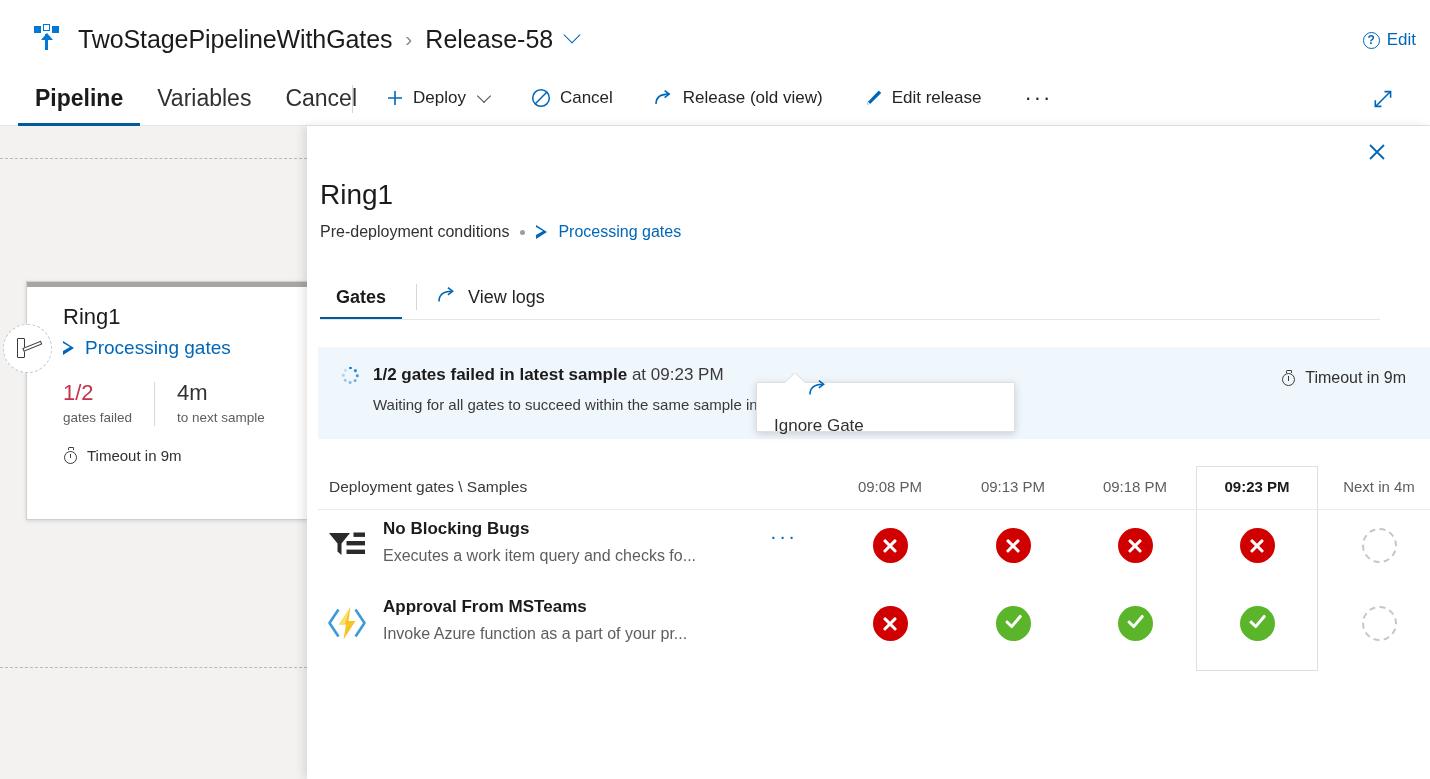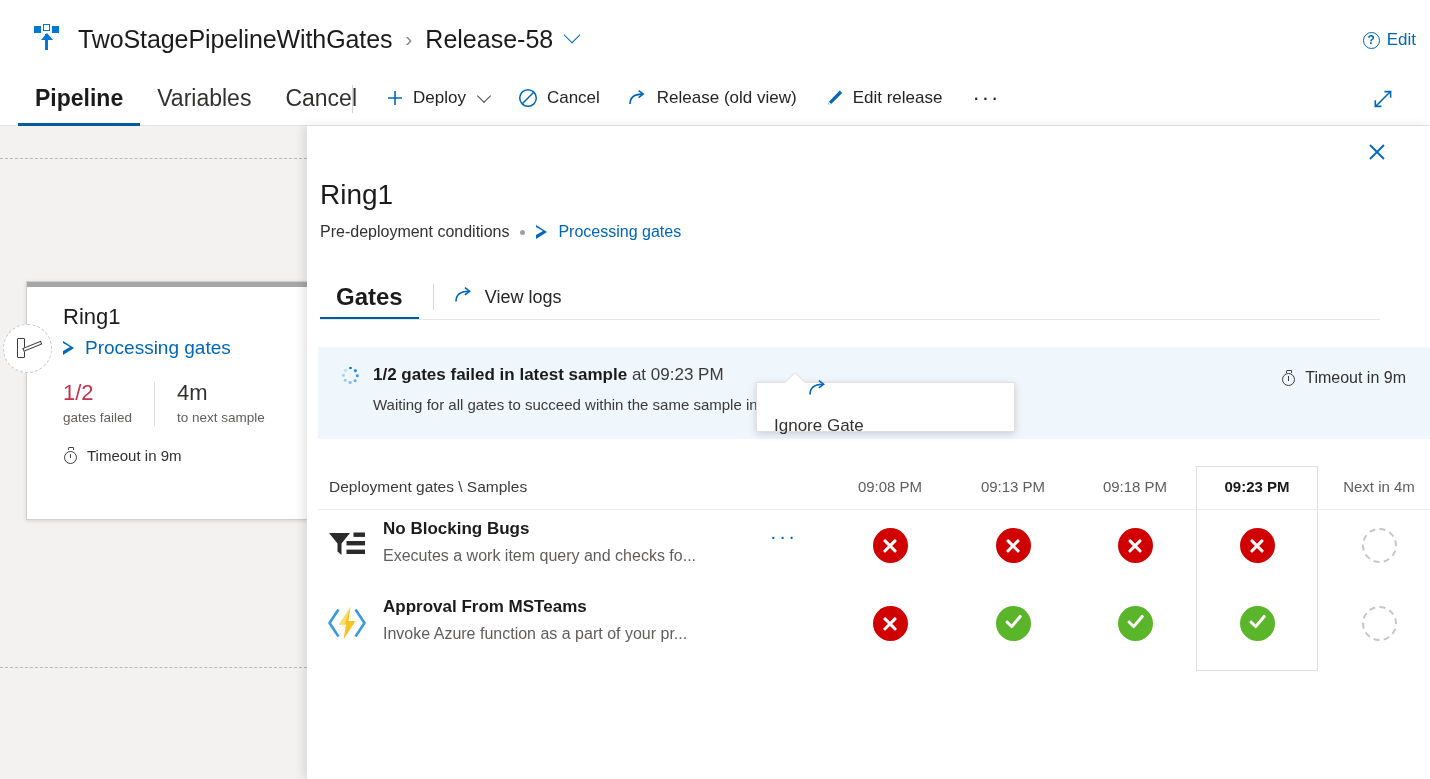--- a/index.html
+++ b/index.html
@@ -70,21 +70,21 @@
     display: flex; align-items: center; cursor: pointer; position: relative;
   }
   .tab.active { font-weight: 700; color: #1b1b1b; }
   .tab.active::after {
     content: ""; position: absolute; left: 0px; right: 0px; bottom: 0;
     height: 3px; background: #005a9e;
   }
   .vdiv { position: absolute; top: 15px; width: 1px; height: 28px; background: #d6d6d6; }
   .cmd-actions {
     position: absolute; left: 372px; top: 0; height: 56px;
-    display: flex; align-items: center; gap: 0;
+    display: flex; align-items: center; gap: 13px;
   }
   .cmd-btn {
     display: flex; align-items: center; gap: 9px;
     font-size: 17px; color: #242424; padding: 0 14px; height: 56px; cursor: pointer;
   }
   .cmd-btn .gl { color: #0067b8; display: flex; align-items: center; }
   .chev-sm { width: 11px; height: 11px; position: relative; margin-left: 4px; top:-2px;}
   .chev-sm::before {
     content: ""; position: absolute; left: 0; top: 0; width: 9px; height: 9px;
     border-right: 1.6px solid #4a4a4a; border-bottom: 1.6px solid #4a4a4a;
@@ -193,21 +193,21 @@
     display: flex; align-items: center; font-size: 16px; color: #323130;
   }
   .bullet-dot { width: 5px; height: 5px; border-radius: 50%; background: #9d9d9d; margin: 0 11px; }
   .sub-link { color: #0067b8; display: flex; align-items: center; gap: 9px; cursor: pointer; }
 
   .panel-tabs {
     position: absolute; left: 13px; top: 148px; display: flex; align-items: center;
     height: 46px;
   }
   .ptab {
-    font-size: 24px; color: #1b1b1b; font-weight: 600;
+    font-size: 18px; color: #1b1b1b; font-weight: 600;
     padding: 0 16px; height: 46px; display: flex; align-items: center; cursor: pointer;
     position: relative;
   }
   .ptab.active::after {
     content: ""; position: absolute; left: 0px; right: 0px; bottom: 0;
     height: 3px; background: #005a9e;
   }
   .ptab-div { width: 1px; height: 26px; background: #d6d6d6; margin: 0 14px; }
   .ptab-link {
     display: flex; align-items: center; gap: 10px; font-size: 18px;

